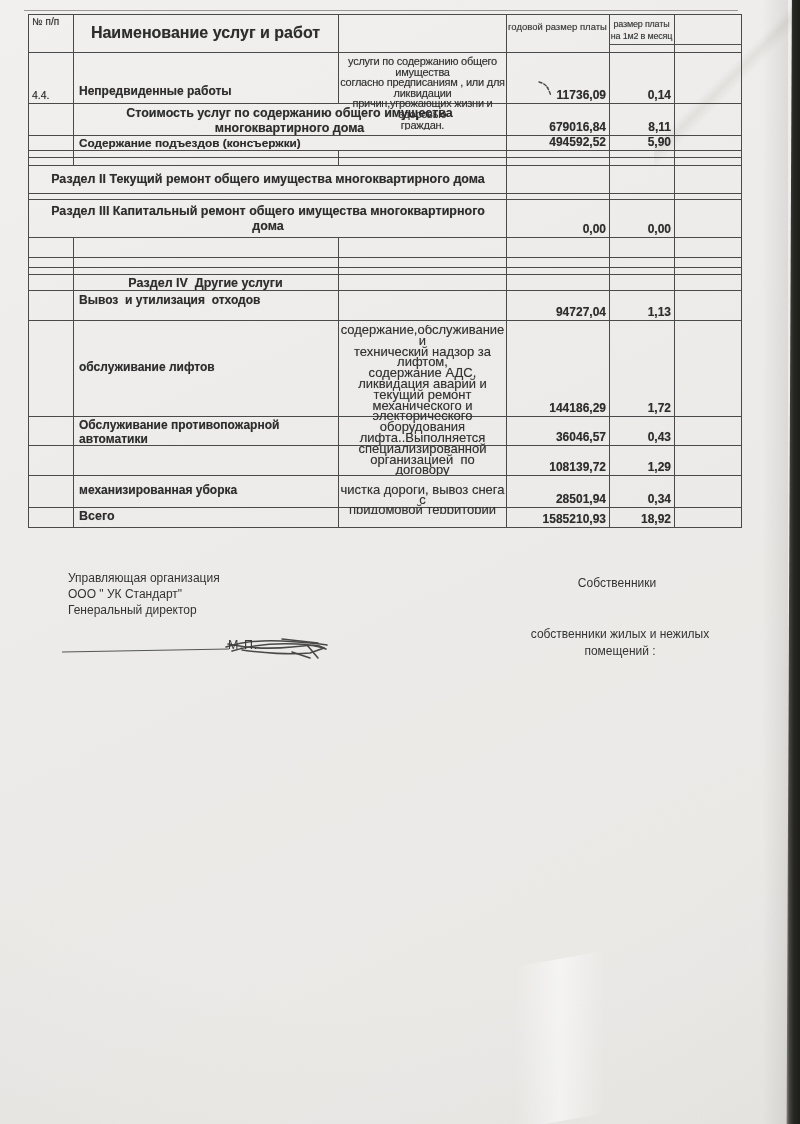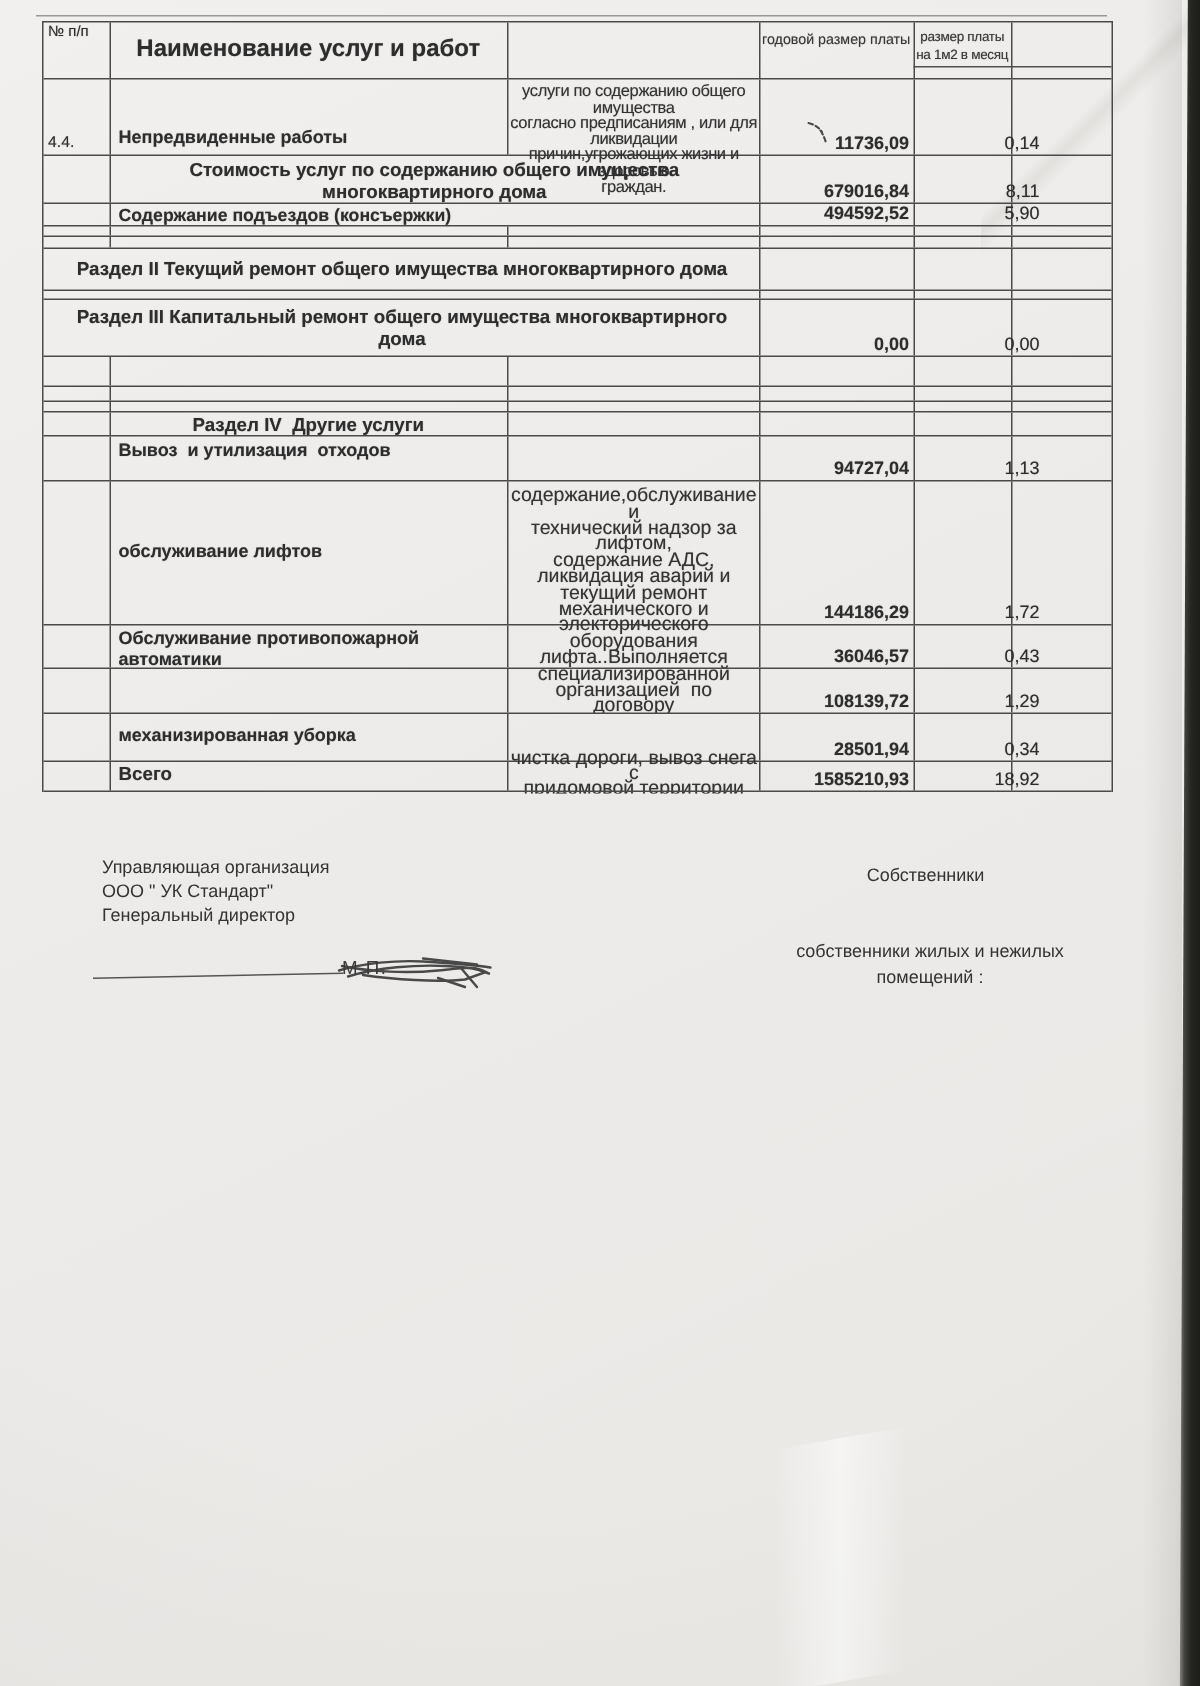--- a/index.html
+++ b/index.html
@@ -36,41 +36,41 @@
   .v{position:absolute;top:0;bottom:0;width:1.2px;background:#4a4a4a;}
   .x1{left:44px}.x2{left:309px}.x3{left:477px}.x4{left:580px}.x5{left:645px}
   .cell{position:absolute;color:#2d2d2d;}
   .pre{white-space:pre-wrap;}
   .num{left:3px;bottom:2px;width:40px;font-size:10.5px;}
   .name{left:50px;width:256px;font-weight:bold;font-size:12px;line-height:13.5px;overflow:hidden;}
   .nameC{left:44px;width:433px;text-align:center;font-weight:bold;font-size:12.5px;line-height:15px;}
   .desc{left:311px;width:165px;font-size:13px;line-height:10.8px;color:#333;overflow:hidden;}
   .descC{text-align:center;}
   .v4{left:477px;width:100px;bottom:1px;text-align:right;font-weight:bold;font-size:12px;padding-right:2px;}
-  .v5{left:580px;width:62px;bottom:1px;text-align:right;font-weight:normal;font-size:12px;padding-right:3px;padding-left:22px;}
+  .v5{left:580px;width:62px;bottom:1px;text-align:right;font-weight:bold;font-size:12px;padding-right:3px;}
   .sec{left:2px;width:474px;text-align:center;font-weight:bold;font-size:12.5px;line-height:15px;}
   .sec4{left:44px;width:265px;top:1px;text-align:center;font-weight:bold;font-size:12.5px;}
   
   .h-num{left:3px;top:1px;font-size:10px;}
   .h-name{left:44px;top:9px;width:265px;text-align:center;font-weight:bold;font-size:16px;}
   .h-annual{left:477px;top:6px;width:103px;text-align:center;font-size:9.5px;color:#383838;}
   .h-per{left:580px;top:3px;width:65px;text-align:center;font-size:9px;line-height:12px;letter-spacing:-0.2px;color:#383838;}
   .hseg{position:absolute;left:580px;right:0;top:29px;height:1px;background:#4f4f4f;}
   
   .nm-44{top:16px;margin-top:16px;}
   .ds-44{top:3px;font-size:11px;line-height:10.6px;letter-spacing:-0.25px;}
   .nm-porch{top:1px;font-size:11.8px;}
   .nm-waste{top:3px;}
   .ds-waste{top:1px;font-size:8.2px;line-height:8.8px;}
   .nm-lift{top:40px;}
   .ds-lift{top:4px;}
   .nm-fire{top:2px;}
   .nm-heat{top:2px;}
   .nm-clean{top:8px;}
-  .ds-clean{top:24px;line-height:9.8px;}
+  .ds-clean{top:9px;line-height:9.8px;}
   .nm-total{top:2px;font-size:12.5px;}
   .nmC-cost{top:2px;}
   .sec-2{top:6px;}
   .sec-3{top:4px;}
   .tick-mark{position:absolute;left:536px;top:79px;}
   
   .mgr-block{position:absolute;left:68px;top:570px;font-size:12px;line-height:16px;color:#333;}
   .sig-line{position:absolute;left:62px;top:650px;width:167px;height:1.3px;background:#555;transform:rotate(-1.1deg);}
   .seal-label{position:absolute;left:228px;top:638px;font-size:12.5px;color:#3d3d3d;letter-spacing:1px;}
   .scribble{position:absolute;left:220px;top:631px;}

